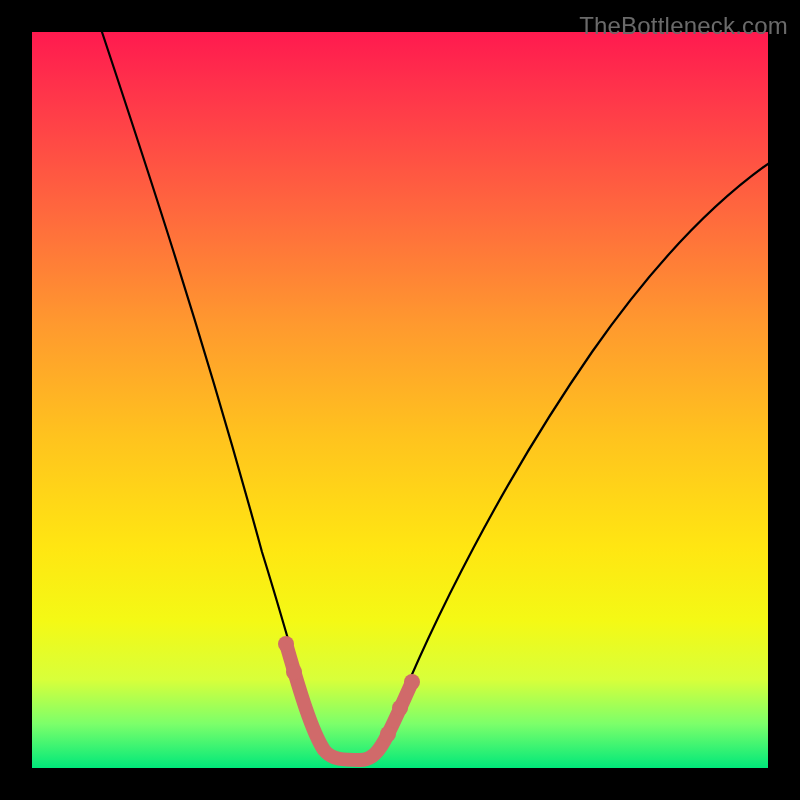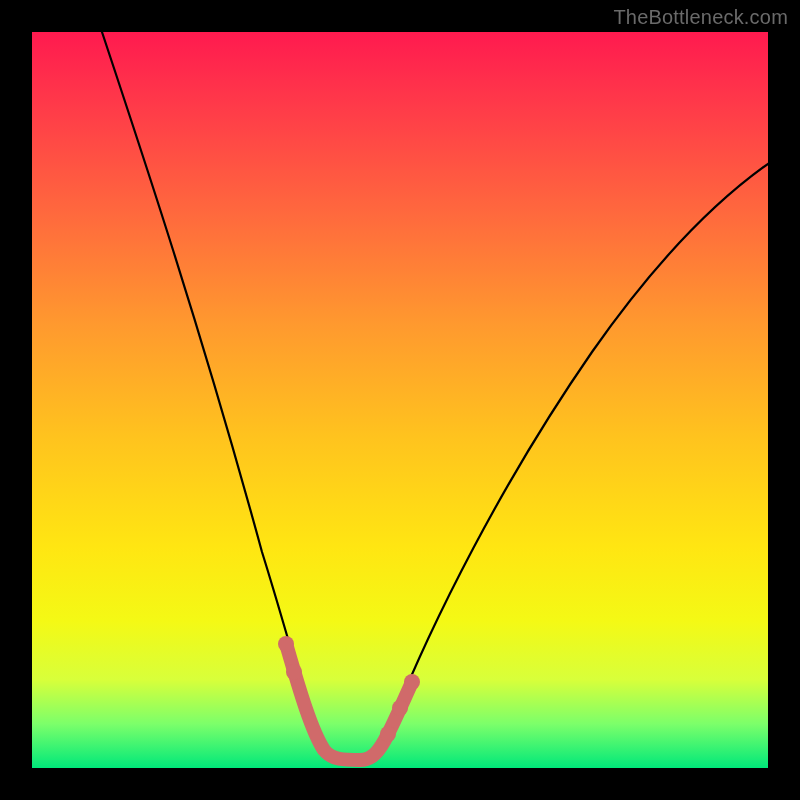--- a/index.html
+++ b/index.html
@@ -26,24 +26,24 @@
       #ffc31e 55%,
       #ffe612 70%,
       #f4f915 80%,
       #d8ff3a 88%,
       #7cff6a 94%,
       #00e87a 100%
     );
   }
   .watermark {
     position: absolute;
-    top: 6px;
+    top: 12px;
     right: 12px;
     font-family: Arial, Helvetica, sans-serif;
-    font-size: 20px;
+    font-size: 24px;
     font-weight: 500;
     color: #6a6a6a;
     letter-spacing: 0.2px;
     user-select: none;
   }
   svg.curves {
     position: absolute;
     left: 0;
     top: 0;
     width: 736px;

